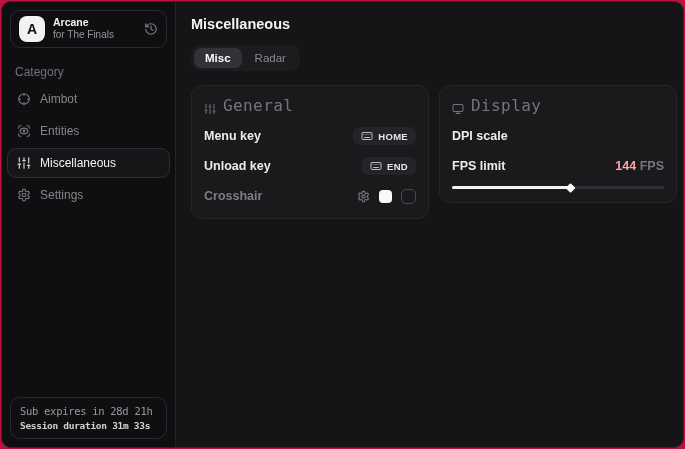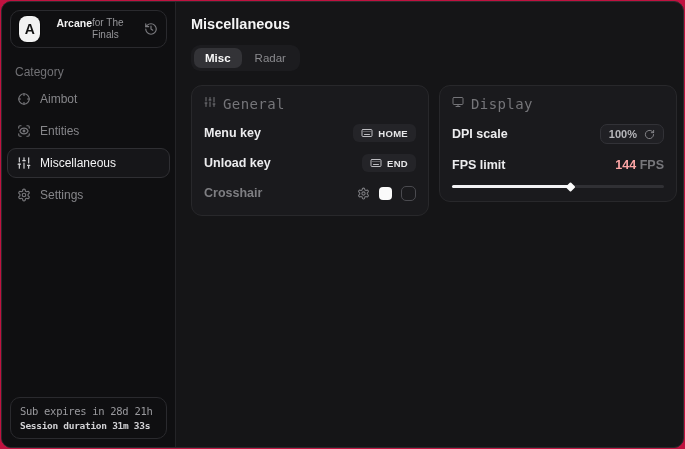--- a/index.html
+++ b/index.html
@@ -31,21 +31,21 @@
     display: flex; align-items: center; gap: 8px;
     padding: 0 8px;
   }
   .logo {
     width: 26px; height: 26px; border-radius: 8px;
     background: #f2f2f2; color: #111;
     font-weight: 700; font-size: 14px;
     display: flex; align-items: center; justify-content: center;
     box-shadow: 0 0 0 1px #00000055;
   }
-  .brand-text { display: flex; flex-direction: row; line-height: 1.25; margin-left: 8px; }
+  .brand-text { display: flex; flex-direction: column; line-height: 1.25; }
   .brand-title { font-size: 10.5px; font-weight: 700; color: #f2f2f3; }
   .brand-sub { font-size: 10px; color: #96969a; }
   .brand-action { margin-left: auto; color: #7c7c80; display: flex; cursor: pointer; }
   .category-label { margin: 9px 13px 5px; font-size: 12px; color: #717175; }
   .nav { display: flex; flex-direction: column; gap: 2px; padding: 0 5px; }
   .nav-item {
     display: flex; align-items: center; gap: 9px;
     padding: 7px 9px; border-radius: 9px;
     border: 1px solid transparent;
     color: #86868a; font-size: 12px; cursor: pointer;
@@ -75,23 +75,23 @@
     font-size: 11.5px; color: #8a8a8e; cursor: pointer;
   }
   .tab.active { background: #333337; color: #fafafa; font-weight: 700; }
   .cards { margin-top: 14px; display: flex; gap: 10px; align-items: flex-start; }
   .card {
     width: 238px;
     background: #1a1a1d; border: 1px solid #28282b;
     border-radius: 11px; padding: 10px 12px 13px;
   }
   .card-header {
-    display: flex; align-items: flex-start; gap: 7px;
+    display: flex; align-items: flex-end; gap: 7px;
     color: #757579; font-family: "DejaVu Sans Mono", monospace;
-    font-size: 14px; letter-spacing: 0.4px;
+    font-size: 16px; letter-spacing: 0.4px;
   }
   .card-header .cicon { display: flex; color: #757579; }
   .row {
     margin-top: 12px; display: flex; align-items: center;
     justify-content: space-between; min-height: 18px; text-align: center;
   }
   .row-label { font-size: 12.5px; font-weight: 600; color: #ececee; }
   .row-label.muted { color: #7e7e82; }
   .keybind-btn {
     display: flex; align-items: center; gap: 5px;
@@ -312,29 +312,20 @@
               <rect width="20" height="14" x="2" y="3" rx="2"></rect>
               <line x1="8" x2="16" y1="21" y2="21"></line>
                 <line x1="12" x2="12" y1="17" y2="21"></line>
             </svg>
           </span>
           <span>Display</span>
         </div>
 
         <div class="row">
           <span class="row-label">DPI scale</span>
-          <span class="dpi-box">
-            <span class="dpi-value">100%</span>
-            <span class="dpi-refresh">
-              <svg width="11" height="11" viewBox="0 0 24 24" fill="none" stroke="currentColor" stroke-width="2" stroke-linecap="round" stroke-linejoin="round">
-                <path d="M21 12a9 9 0 1 1-2.64-6.36L21 8"></path>
-                  <path d="M21 3v5h-5"></path>
-              </svg>
-            </span>
-          </span>
         </div>
 
         <div class="row">
           <span class="row-label">FPS limit</span>
           <span class="fps-value-wrap">
             <span class="fps-value">144</span><span class="fps-unit"> FPS</span>
           </span>
         </div>
 
         <div class="slider">

